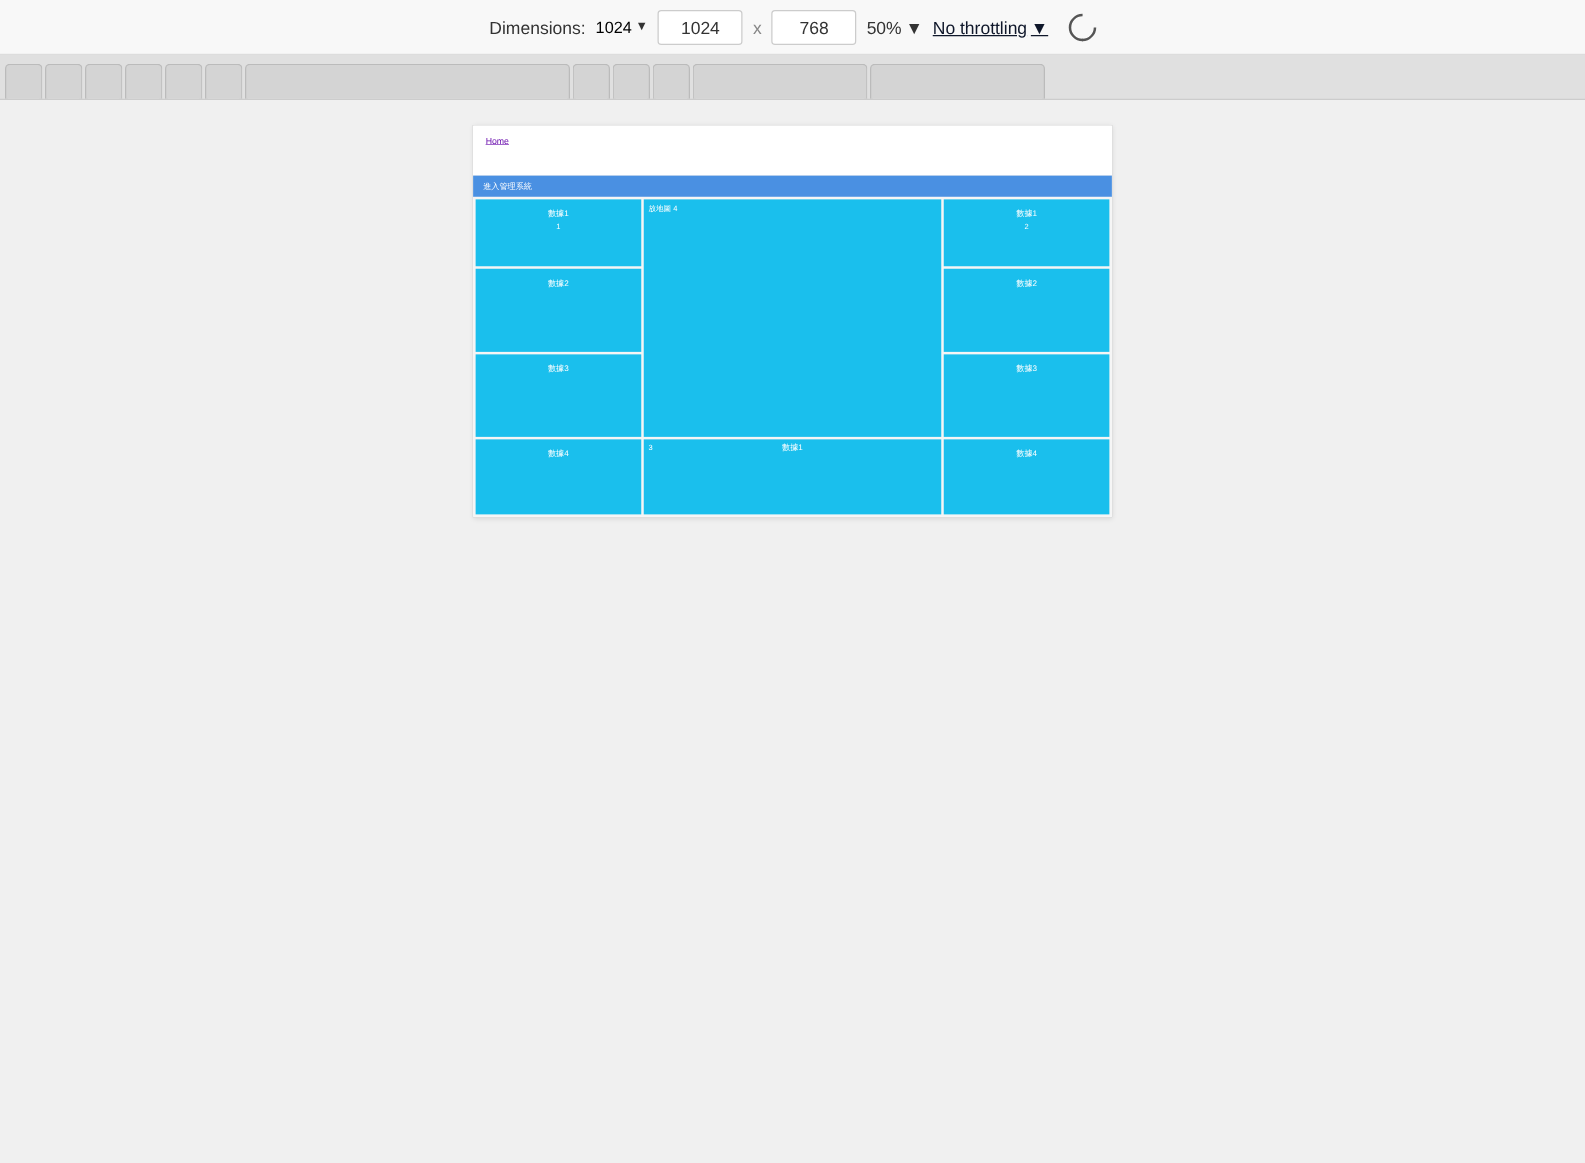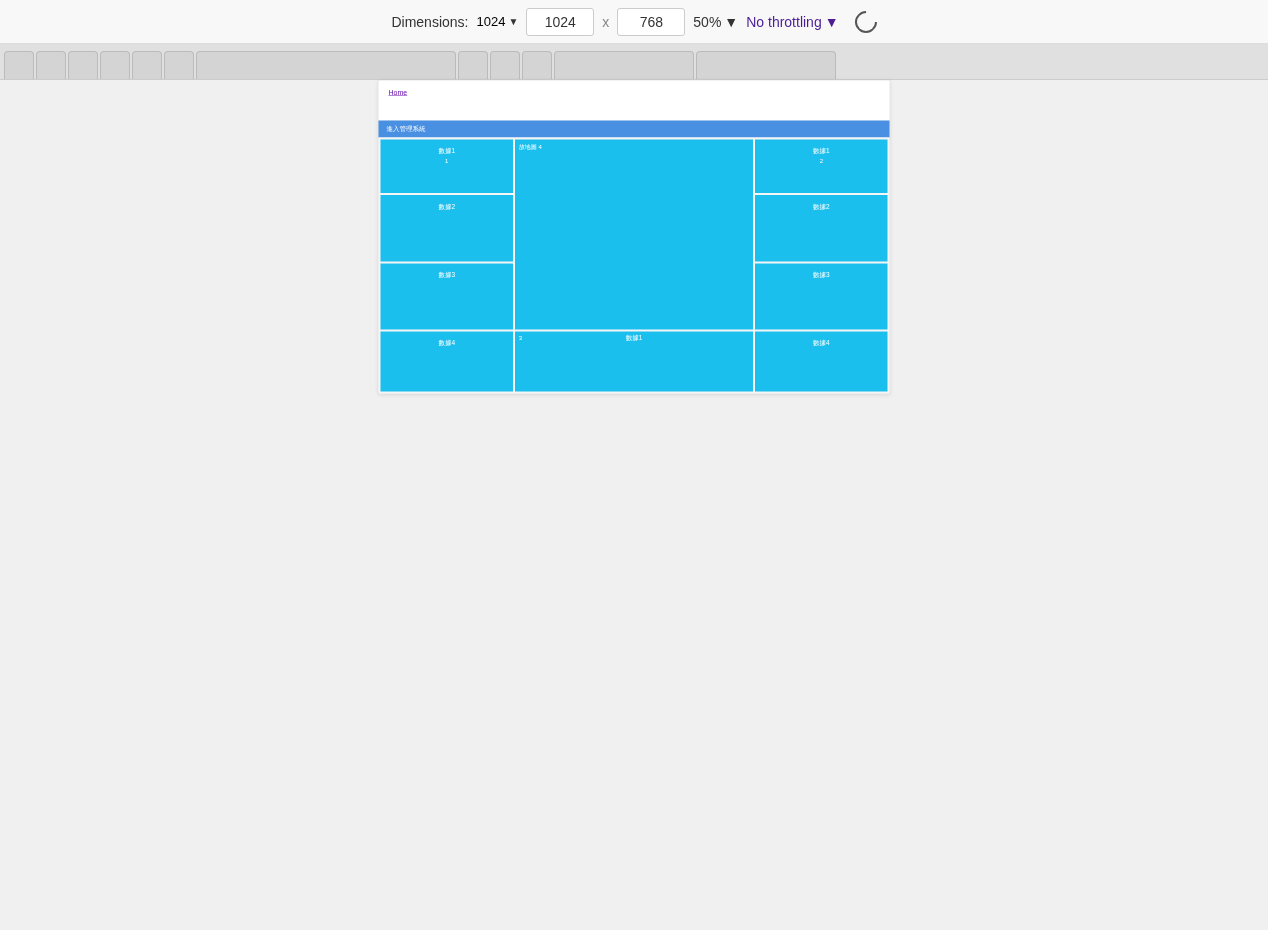--- a/index.html
+++ b/index.html
@@ -54,22 +54,23 @@
       gap: 3px;
       font-size: 14px;
       color: #333;
       cursor: pointer;
     }
     .toolbar-throttle {
       display: flex;
       align-items: flex-end;
       gap: 3px;
       font-size: 14px;
-      color: #4c1d95;
-      cursor: pointer;
+      color: #0f172a;
+      cursor: pointer;
+      text-decoration: underline;
     }
     .rotate-icon {
       width: 22px;
       height: 22px;
       border: 2px solid #555;
       border-radius: 50%;
       border-top-color: transparent;
       transform: rotate(45deg);
       cursor: pointer;
       margin-left: 8px;
@@ -97,20 +98,21 @@
       height: 28px;
       display: flex;
       align-items: center;
     }
 
     
     .viewport-wrapper {
       display: flex;
       justify-content: center;
       align-items: flex-start;
+      padding: 20px;
       background: #f0f0f0;
       min-height: calc(930px - 80px);
     }
 
     .browser-frame {
       background: #fff;
       border: 1px solid #ccc;
       width: 1024px;
       transform: scale(0.5);
       transform-origin: top center;

